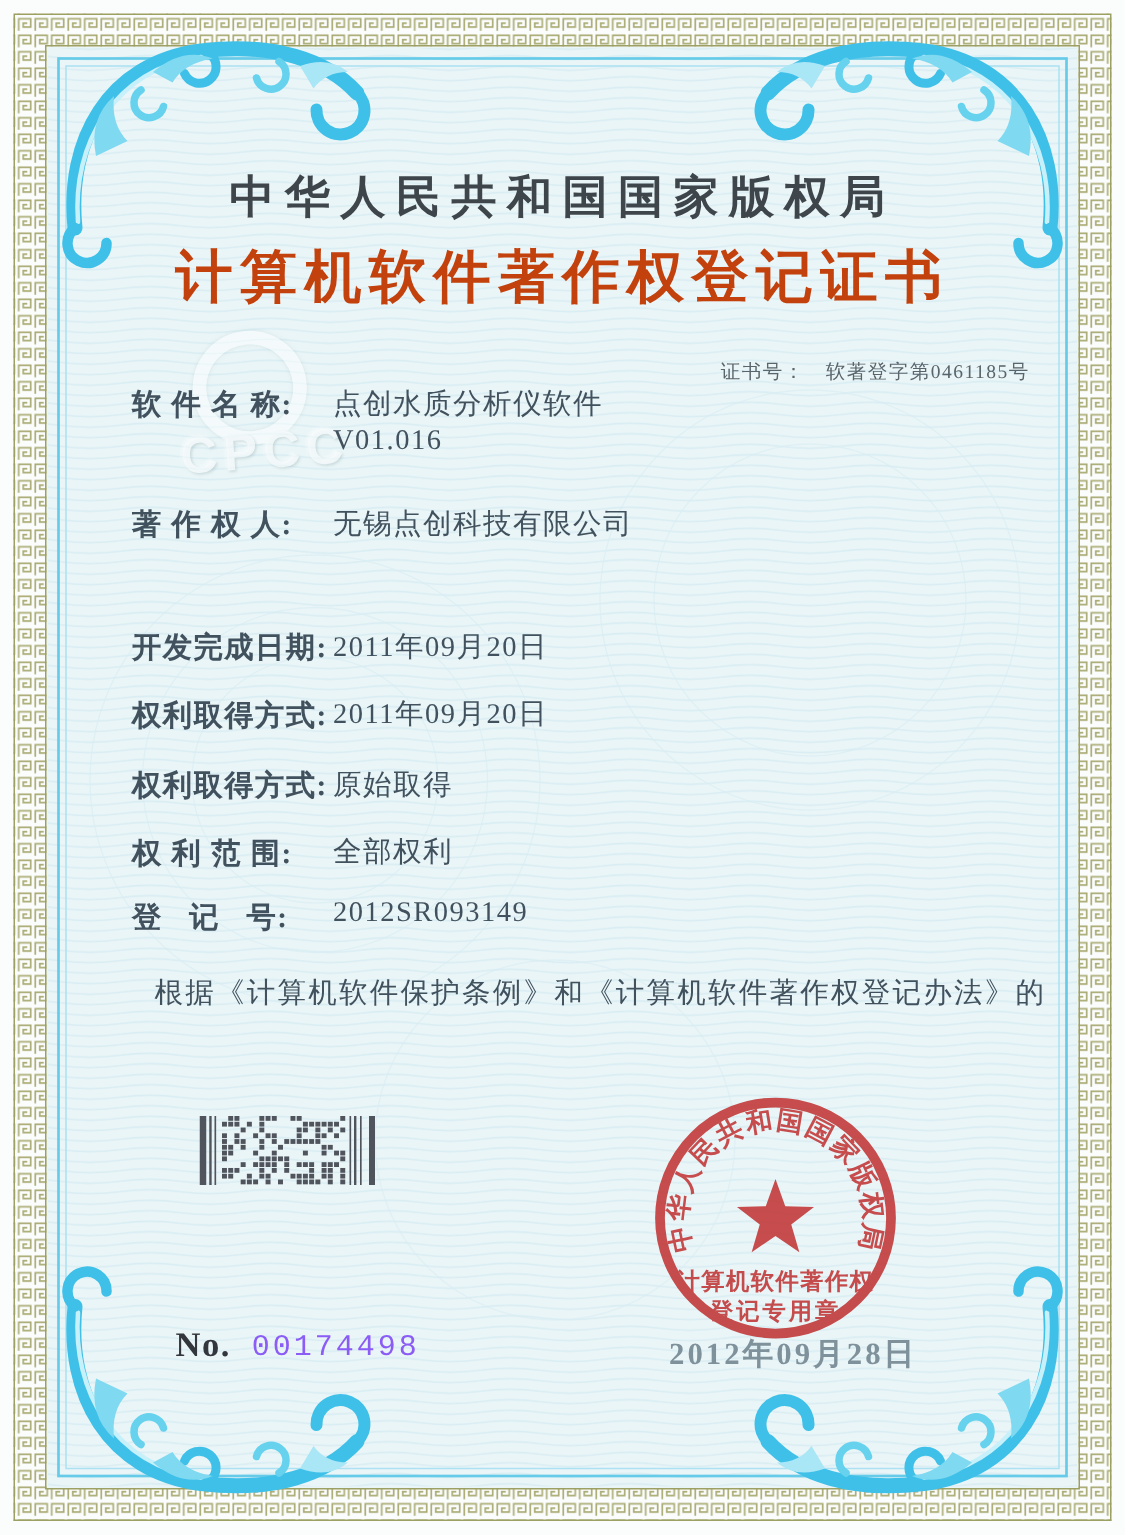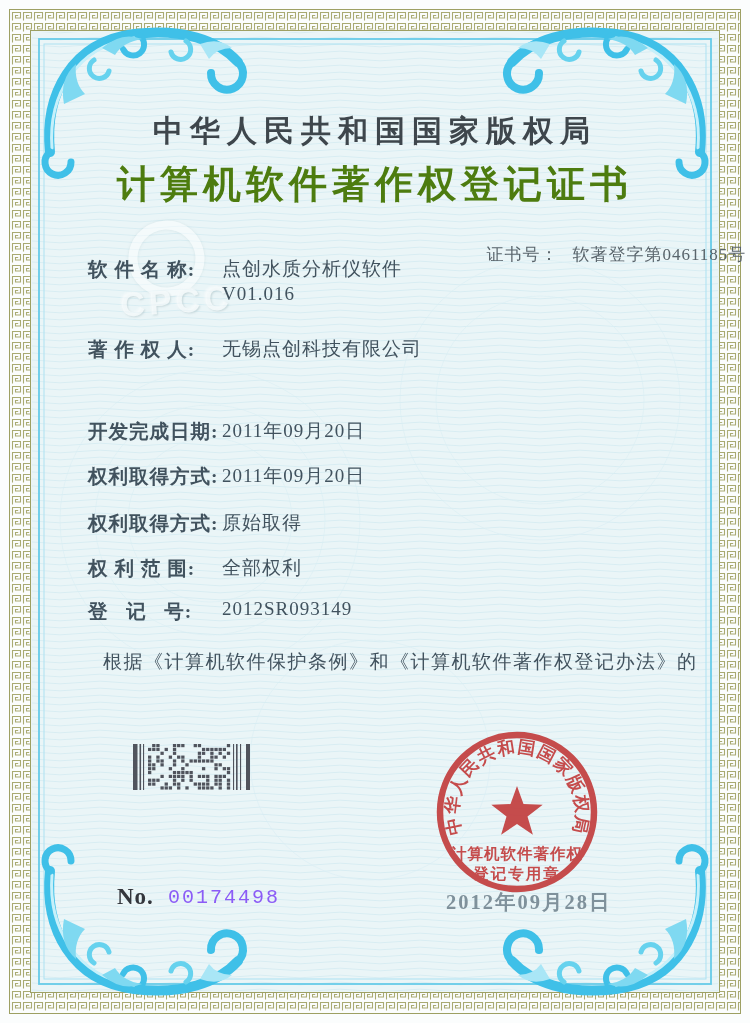--- a/index.html
+++ b/index.html
@@ -17,25 +17,25 @@
   .frame-svg{position:absolute;left:0;top:0;z-index:1;}
   .content{position:absolute;left:0;top:0;width:750px;height:1023px;z-index:3;}
   .authority{
     position:absolute;left:0;top:111px;width:750px;
     text-align:center;font-size:30px;font-weight:bold;
     letter-spacing:7px;color:#3e464c;
   }
   .cert-title{
     position:absolute;left:0;top:159px;width:750px;
     text-align:center;font-size:38px;font-weight:bold;
-    letter-spacing:5px;color:#4d7c0f;
+    letter-spacing:5px;color:#c2410c;
   }
   .certno{
     position:absolute;left:455px;top:223px;
-    font-size:17px;color:#59646b;letter-spacing:1px;white-space:pre;
+    font-size:13px;color:#59646b;letter-spacing:1px;white-space:pre;
   }
   .certno .val{margin-left:14px;}
   .row-label{
     position:absolute;left:88px;
     font-size:19.5px;color:#41525e;white-space:pre;letter-spacing:1px;font-weight:bold;
   }
   .row-value{
     position:absolute;left:222px;
     font-size:19px;color:#41525e;white-space:pre;letter-spacing:1px;
   }

